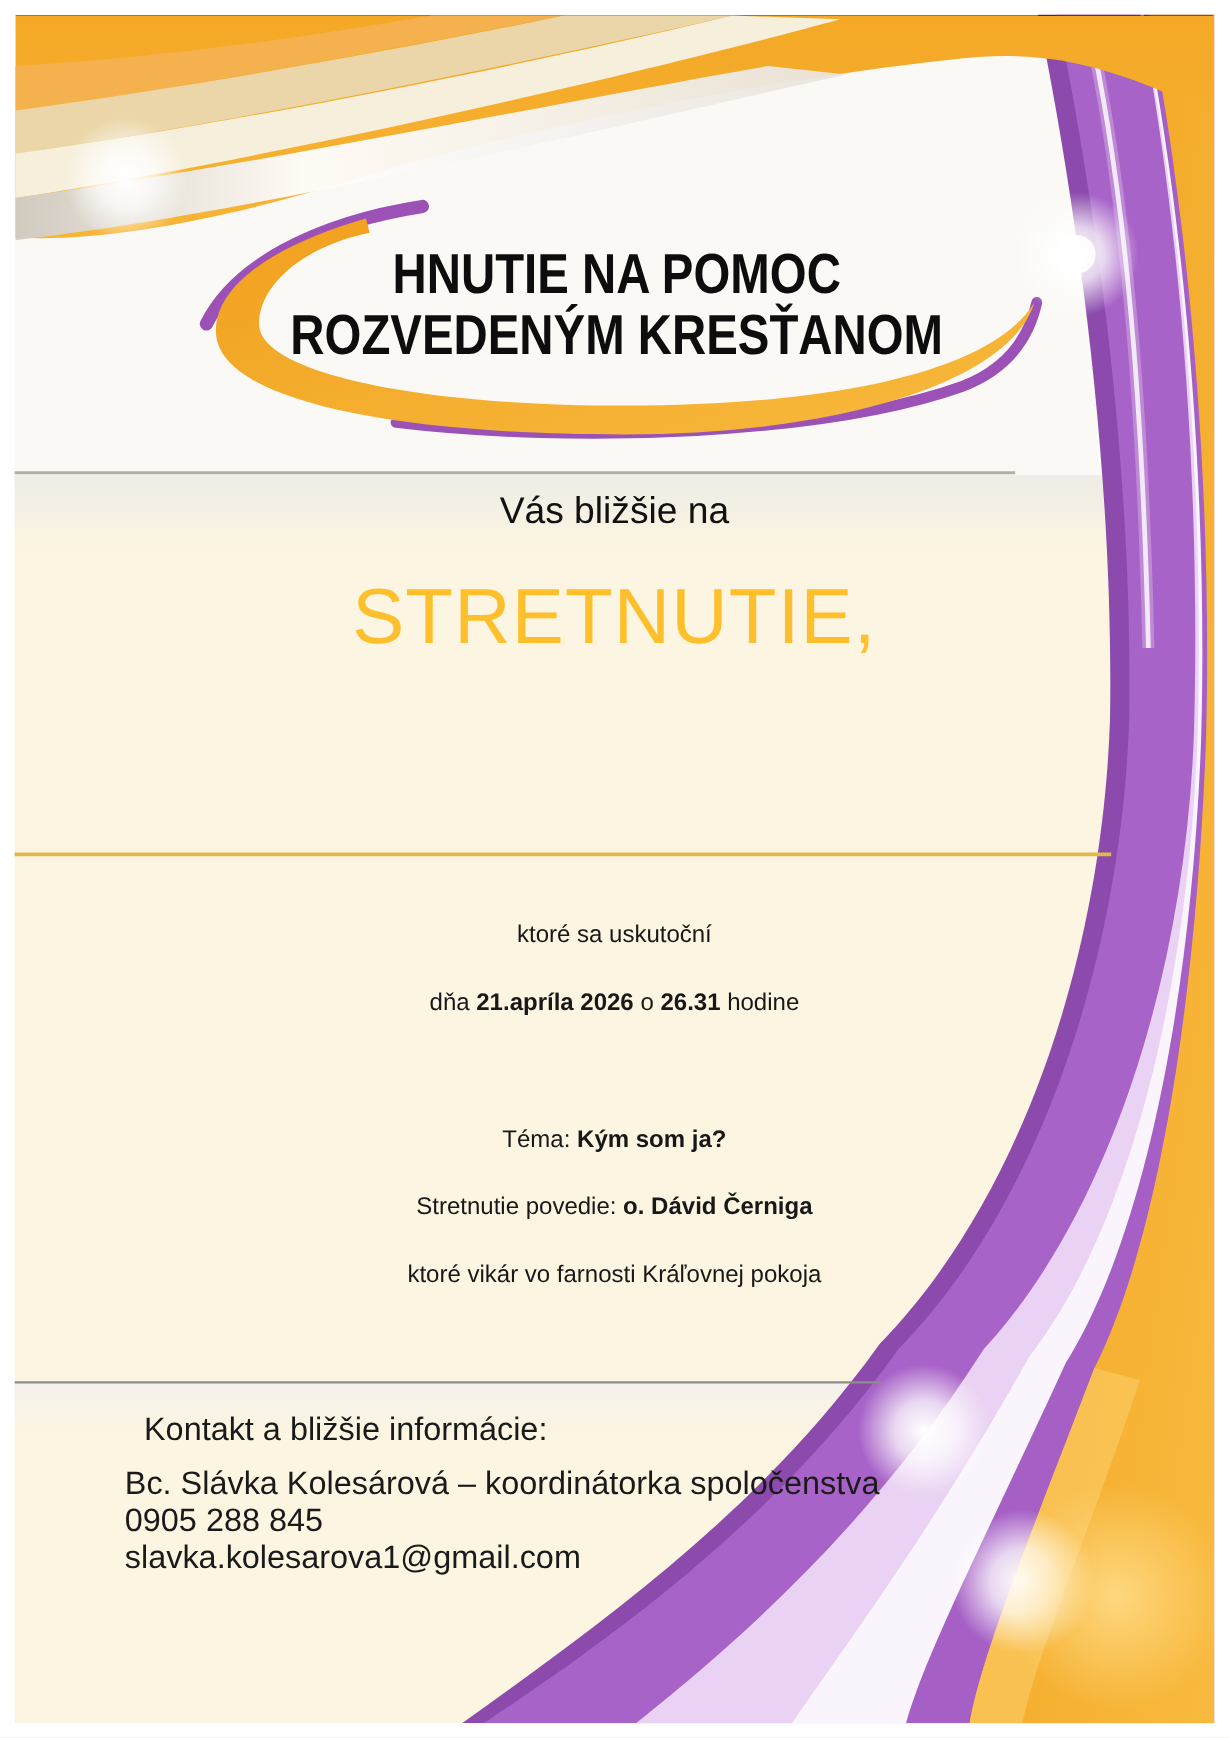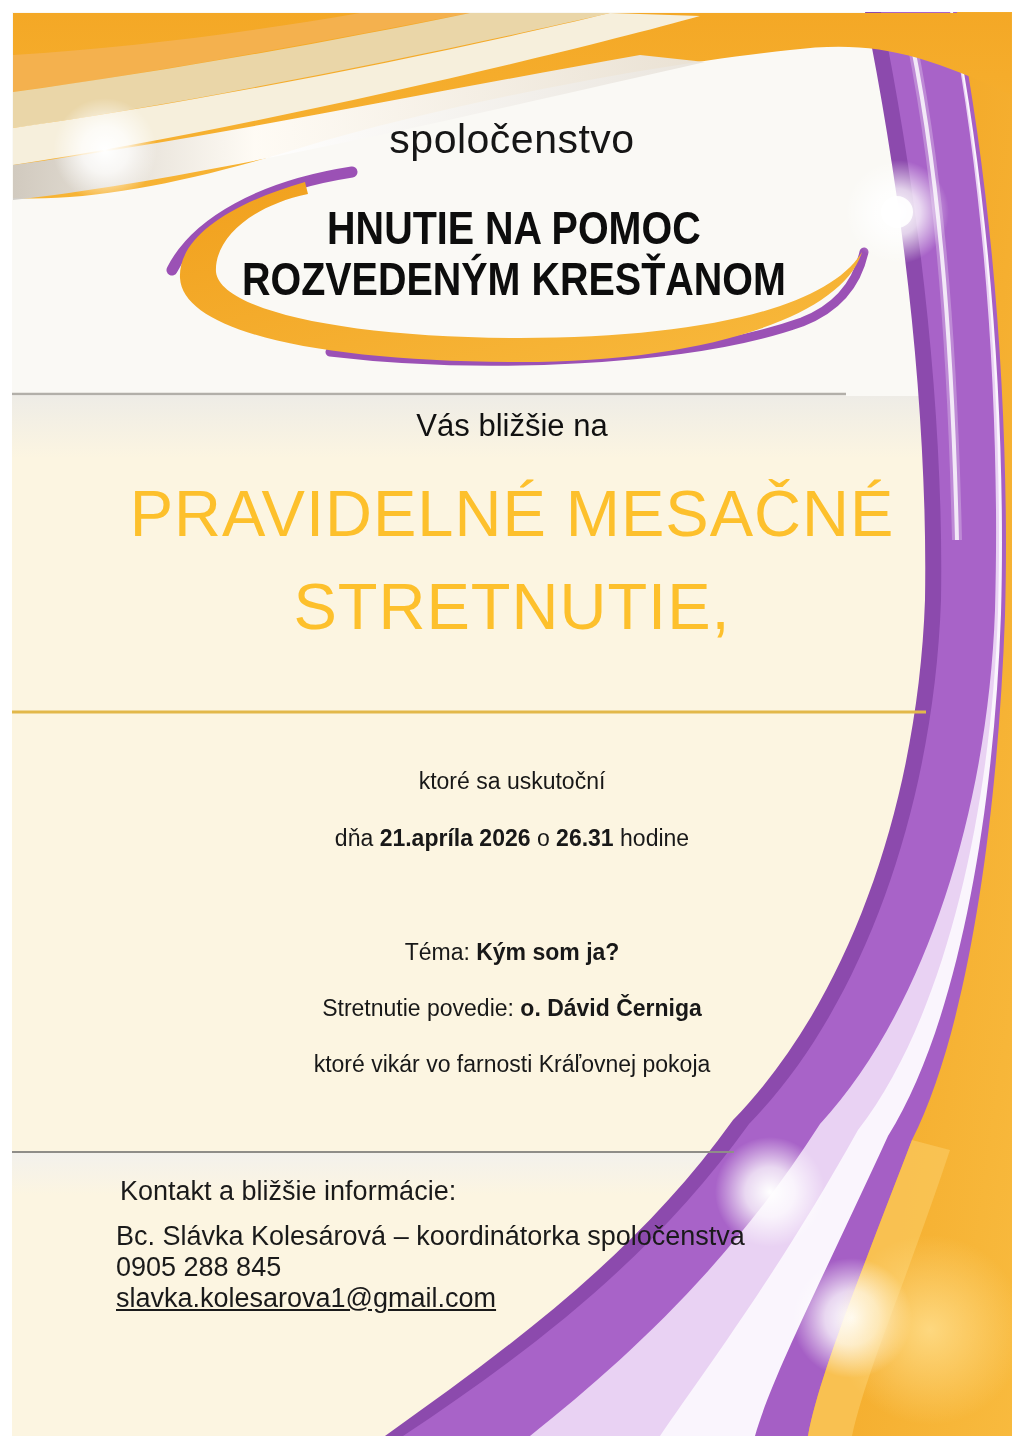--- a/index.html
+++ b/index.html
@@ -18,39 +18,39 @@
   .orgname{
     top:202px;font-size:47px;font-weight:bold;line-height:51px;
     transform:scaleX(.84);transform-origin:524px 0;
     letter-spacing:0;color:#0d0d0d;
   }
   .invite{top:408px;font-size:31px;color:#111;}
   .maintitle{
     top:467px;font-size:65px;line-height:93px;
     color:#FDC02C;letter-spacing:1px;font-weight:normal;
   }
-  .detail{font-size:23px;color:#181818;}
+  .detail{font-size:20px;color:#181818;}
   .d1{top:768px;}
   .d2{top:825px;}
   .d3{top:882px;}
   .d4{top:939px;}
   .d5{top:995px;}
   .d6{top:1051px;}
   .b{font-weight:bold;}
   .loc{font-weight:bold;color:#7030A0;}
   .contact-heading{
     position:absolute;left:120px;top:1176px;
     font-size:27px;font-weight:normal;white-space:nowrap;
   }
   .contact-line{
-    position:absolute;left:116px;font-size:27px;white-space:nowrap;
+    position:absolute;left:104px;font-size:27px;white-space:nowrap;
   }
   .c1{top:1221px;}
   .c2{top:1252px;}
-  .c3{top:1283px;text-decoration:underline;}
+  .c3{top:1283px;}
 </style>
 </head>
 <body>
 
 <div class="poster">
 
   <svg class="bg" width="1024" height="1448" viewBox="0 0 1024 1448">
     <defs>
       <linearGradient id="goldGrad" x1="0" y1="0" x2="1" y2="1">
         <stop offset="0" stop-color="#F1A01D"></stop>
@@ -145,31 +145,29 @@
     <circle cx="770" cy="1192" r="55" fill="url(#glowWhite)"></circle>
     <circle cx="852" cy="1318" r="60" fill="url(#glowWhite)"></circle>
     <circle cx="930" cy="1330" r="95" fill="url(#glowGold)"></circle>
 
     <rect x="0" y="0" width="1024" height="12" fill="#FFFFFF"></rect>
     <rect x="0" y="1436" width="1024" height="12" fill="#FFFFFF"></rect>
     <rect x="0" y="0" width="12" height="1448" fill="#FFFFFF"></rect>
     <rect x="1012" y="0" width="12" height="1448" fill="#FFFFFF"></rect>
   </svg>
 
-  <div class="txt community">spoločenstvo</div>
 
   <div class="txt orgname">
     <div>HNUTIE NA POMOC</div>
     <div>ROZVEDENÝM KRESŤANOM</div>
   </div>
 
   <div class="txt invite">Vás bližšie na</div>
 
   <div class="txt maintitle">
-    <div>PRAVIDELNÉ MESAČNÉ</div>
     <div>STRETNUTIE,</div>
   </div>
 
   <div class="txt detail d1">ktoré sa uskutoční</div>
 
   <div class="txt detail d2"><span>dňa </span><span class="b">21.apríla 2026</span><span> o </span><span class="b">26.31</span><span> hodine</span></div>
 
 
   <div class="txt detail d5"><span>Stretnutie povedie: </span><span class="b">o. Dávid Černiga</span></div>
 

